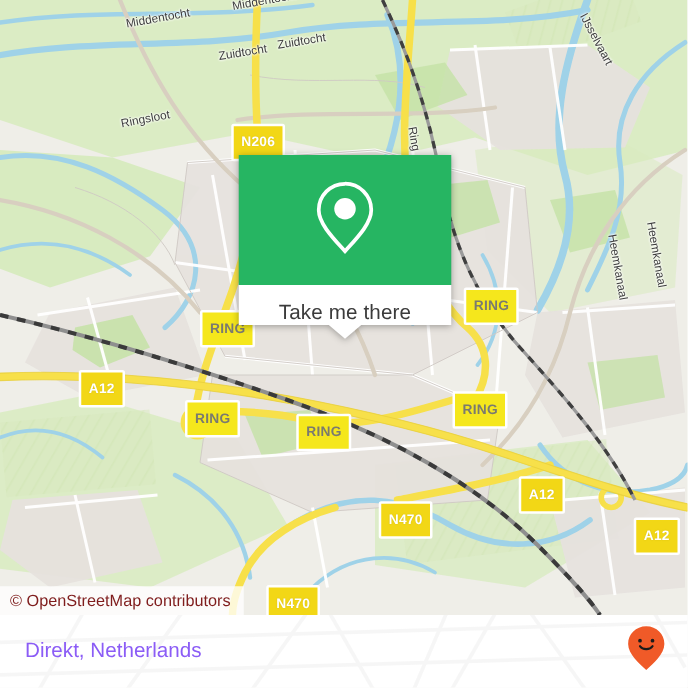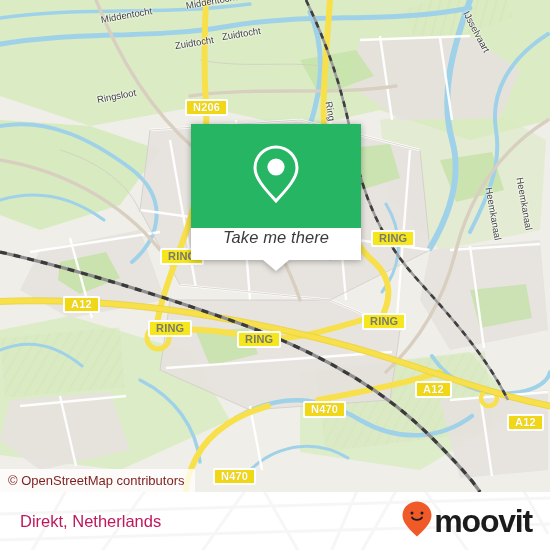--- a/index.html
+++ b/index.html
@@ -19,21 +19,21 @@
     overflow: hidden;
     background: #e9ebe4;
   }
   .map-svg { position: absolute; left: 0; top: 0; }
 
   
   .shield {
     position: absolute;
     display: flex; align-items: center; justify-content: center;
     height: 17px;
-    padding: 0 6px;
+    padding: 13px 6px;
     border-radius: 2px;
     font-size: 11px;
     font-weight: bold;
     letter-spacing: .2px;
     white-space: nowrap;
     line-height: 1;
   }
   .shield.ring {
     background: #f5e71c;
     border: 2px solid #ffffff;
@@ -77,21 +77,21 @@
     filter: drop-shadow(0 1px 3px rgba(0,0,0,.33));
   }
   #popup-green {
     height: 104px;
     background: #26b562;
     display: flex; align-items: center; justify-content: center;
   }
   #popup-bar {
     height: 32px;
     background: #ffffff;
-    display: flex; align-items: flex-start; justify-content: center; font-style: italic;
+    display: flex; align-items: flex-end; justify-content: center;
   }
   #popup-label {
     font-size: 16.5px;
     color: #3b3b3b;
     letter-spacing: .1px;
   }
   #popup-tail {
     position: absolute;
     left: 50%; top: 136px;
     margin-left: -13px;
@@ -108,21 +108,21 @@
     width: 550px; height: 58px;
     background: #ffffff;
     overflow: hidden;
   }
   #footer-watermark { position: absolute; left:0; top:-8px; opacity: .5; }
   #footer-title {
     position: absolute;
     left: 20px; top: 50%;
     transform: translateY(-50%);
     font-size: 16.5px;
-    color: #be185d;
+    color: #8b5cf6;
     z-index: 2;
   }
   #brand {
     position: absolute;
     right: 18px; top: 50%;
     transform: translateY(-50%);
     display: flex; align-items: center; gap: 2px;
     z-index: 2;
   }
   #brand-name {
@@ -333,17 +333,16 @@
 
     <div id="brand">
       <span>
         <svg width="30" height="36" viewBox="0 0 30 36" aria-hidden="true">
           <path d="M15 0.5 C6.7 0.5 0.5 6.9 0.5 14.6 C0.5 22.8 9.6 30.4 15 35.5 C20.4 30.4 29.5 22.8 29.5 14.6 C29.5 6.9 23.3 0.5 15 0.5 Z" fill="#f05a28"></path>
           <circle cx="10" cy="12" r="1.5" fill="#1b1b1b"></circle>
           <circle cx="20" cy="12" r="1.5" fill="#1b1b1b"></circle>
           <path d="M10 16.5 C12 19.6 18 19.6 20 16.5" fill="none" stroke="#1b1b1b" stroke-width="1.8" stroke-linecap="round"></path>
         </svg>
       </span>
-      <span id="brand-name">moovit</span>
     </div>
   </div>
 
 </div>
 
 </body></html>

